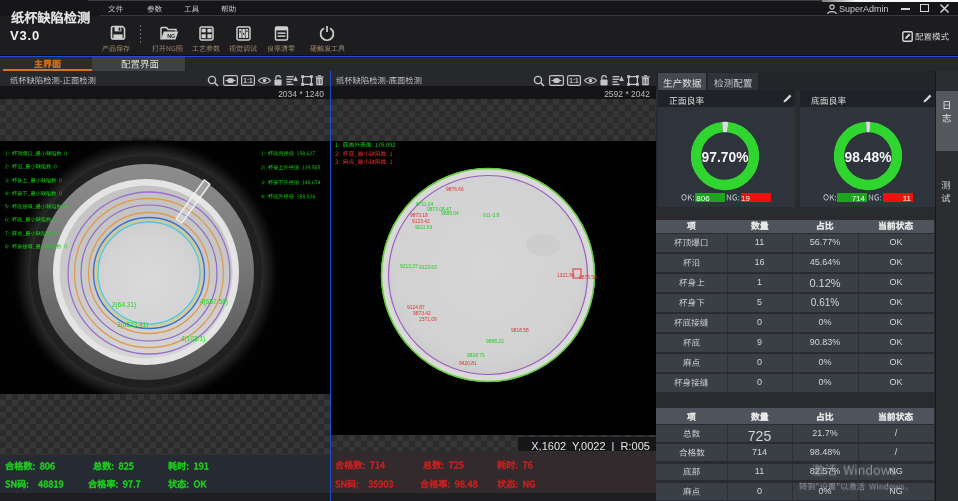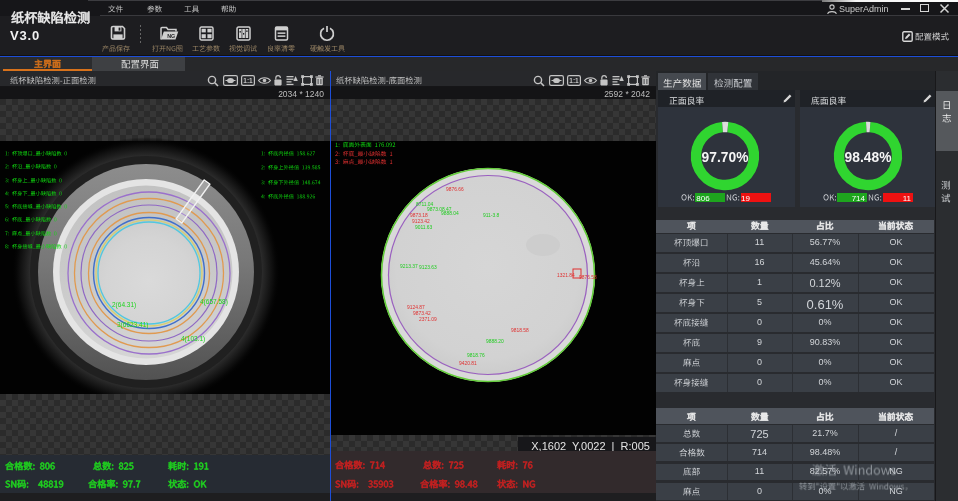--- a/index.html
+++ b/index.html
@@ -936,21 +936,21 @@
     <div class="a" style="left:792px;top:294.0px;width:1px;height:17.5px;background:#2c2f34"></div>
     <div class="a" style="left:858px;top:294.0px;width:1px;height:17.5px;background:#2c2f34"></div>
     <svg class="t" style="left:678.6px;top:296.9px" width="27.8" height="12.0">
       <g transform="translate(0 8.8) scale(0.0086 -0.0086)" fill="#d2d5d9">
         <use href="#g9"></use>
         <use href="#g56" x="1000.0"></use>
         <use href="#g59" x="2000.0"></use>
       </g>
     </svg>
     <div class="lat" style="left:727px;top:297.0px;width:65px;text-align:center;font-size:9px;color:#d2d5d9">5</div>
-    <div class="lat" style="left:792px;top:297.0px;width:66px;text-align:center;font-size:13px;color:#d2d5d9">0.61%</div>
+    <div class="lat" style="left:792px;top:297.0px;width:66px;text-align:center;font-size:10px;color:#d2d5d9">0.61%</div>
     <div class="lat" style="left:858px;top:297.0px;width:76px;text-align:center;font-size:9px;color:#d2d5d9">OK</div>
     <div class="a" style="left:656px;top:314.0px;width:278px;height:17.5px;background:#3a3f46"></div>
     <div class="a" style="left:727px;top:314.0px;width:1px;height:17.5px;background:#2c2f34"></div>
     <div class="a" style="left:792px;top:314.0px;width:1px;height:17.5px;background:#2c2f34"></div>
     <div class="a" style="left:858px;top:314.0px;width:1px;height:17.5px;background:#2c2f34"></div>
     <svg class="t" style="left:674.3px;top:316.9px" width="36.4" height="12.0">
       <g transform="translate(0 8.8) scale(0.0086 -0.0086)" fill="#d2d5d9">
         <use href="#g9"></use>
         <use href="#g61" x="1000.0"></use>
         <use href="#g62" x="2000.0"></use>
@@ -1030,21 +1030,21 @@
     <div class="a" style="left:656px;top:425.0px;width:278px;height:16.8px;background:#3a3f46"></div>
     <div class="a" style="left:727px;top:425.0px;width:1px;height:16.8px;background:#2c2f34"></div>
     <div class="a" style="left:792px;top:425.0px;width:1px;height:16.8px;background:#2c2f34"></div>
     <div class="a" style="left:858px;top:425.0px;width:1px;height:16.8px;background:#2c2f34"></div>
     <svg class="t" style="left:682.9px;top:427.6px" width="19.2" height="12.0">
       <g transform="translate(0 8.8) scale(0.0086 -0.0086)" fill="#d2d5d9">
         <use href="#g77"></use>
         <use href="#g3" x="1000.0"></use>
       </g>
     </svg>
-    <div class="lat" style="left:727px;top:427.65px;width:65px;text-align:center;font-size:11px;color:#d2d5d9">725</div>
+    <div class="lat" style="left:727px;top:427.65px;width:65px;text-align:center;font-size:14px;color:#d2d5d9">725</div>
     <div class="lat" style="left:792px;top:427.65px;width:66px;text-align:center;font-size:9px;color:#d2d5d9">21.7%</div>
     <div class="lat" style="left:858px;top:427.65px;width:76px;text-align:center;font-size:9px;color:#d2d5d9">/</div>
     <div class="a" style="left:656px;top:444.3px;width:278px;height:16.8px;background:#3a3f46"></div>
     <div class="a" style="left:727px;top:444.3px;width:1px;height:16.8px;background:#2c2f34"></div>
     <div class="a" style="left:792px;top:444.3px;width:1px;height:16.8px;background:#2c2f34"></div>
     <div class="a" style="left:858px;top:444.3px;width:1px;height:16.8px;background:#2c2f34"></div>
     <svg class="t" style="left:678.6px;top:446.9px" width="27.8" height="12.0">
       <g transform="translate(0 8.8) scale(0.0086 -0.0086)" fill="#d2d5d9">
         <use href="#g75"></use>
         <use href="#g76" x="1000.0"></use>

